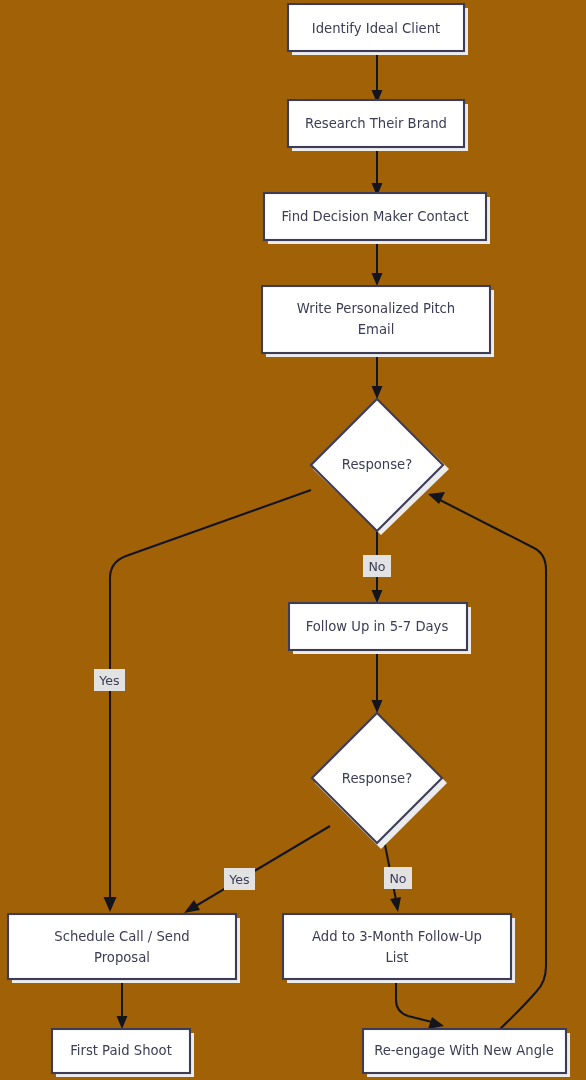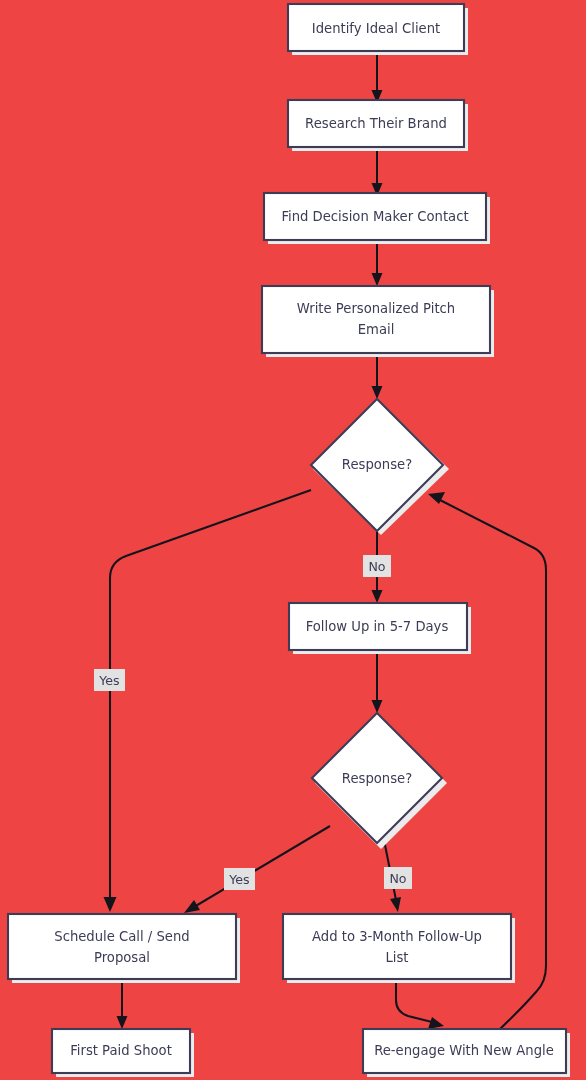--- a/index.html
+++ b/index.html
@@ -10,21 +10,21 @@
   body {
     width: 586px;
     height: 1080px;
     overflow: hidden;
     font-family: "DejaVu Sans", "Liberation Sans", sans-serif;
   }
   #flowchart-root {
     position: relative;
     width: 586px;
     height: 1080px;
-    background: #ef4444;
+    background: #a16207;
   }
   svg.flow {
     display: block;
     width: 586px;
     height: 1080px;
   }
   .node-shape {
     fill: #ffffff;
     stroke: #3c3c56;
     stroke-width: 2.1px;

